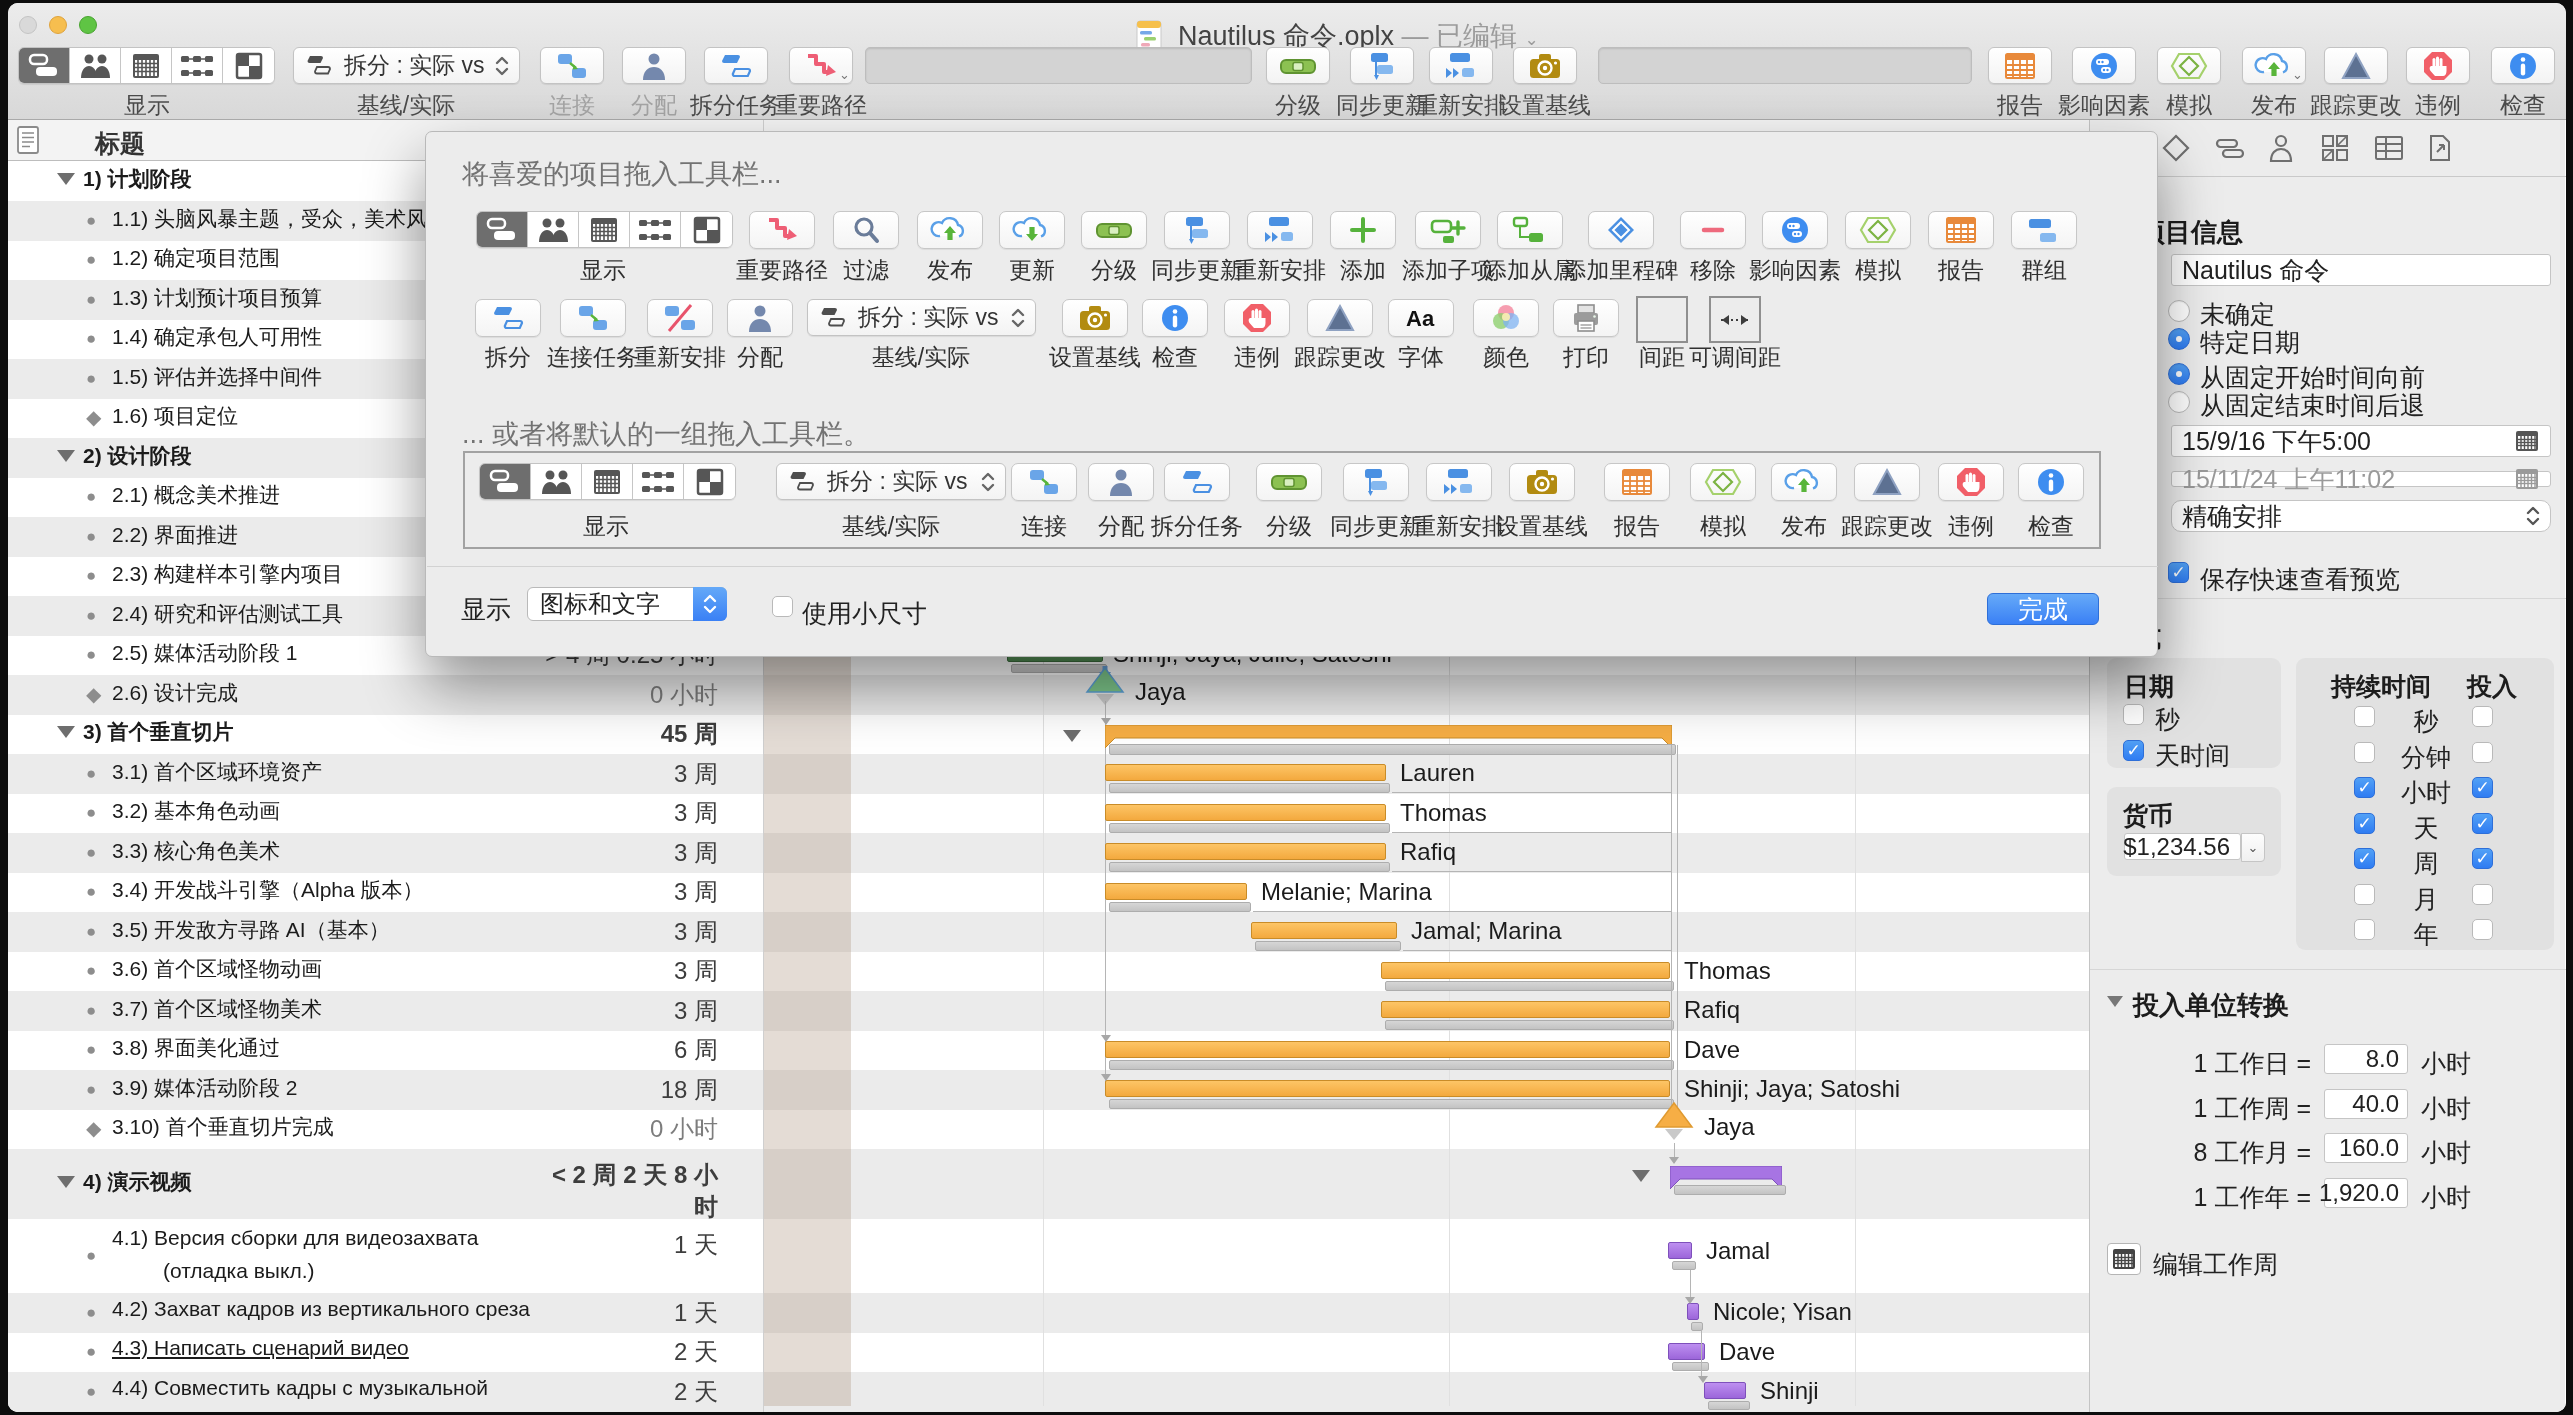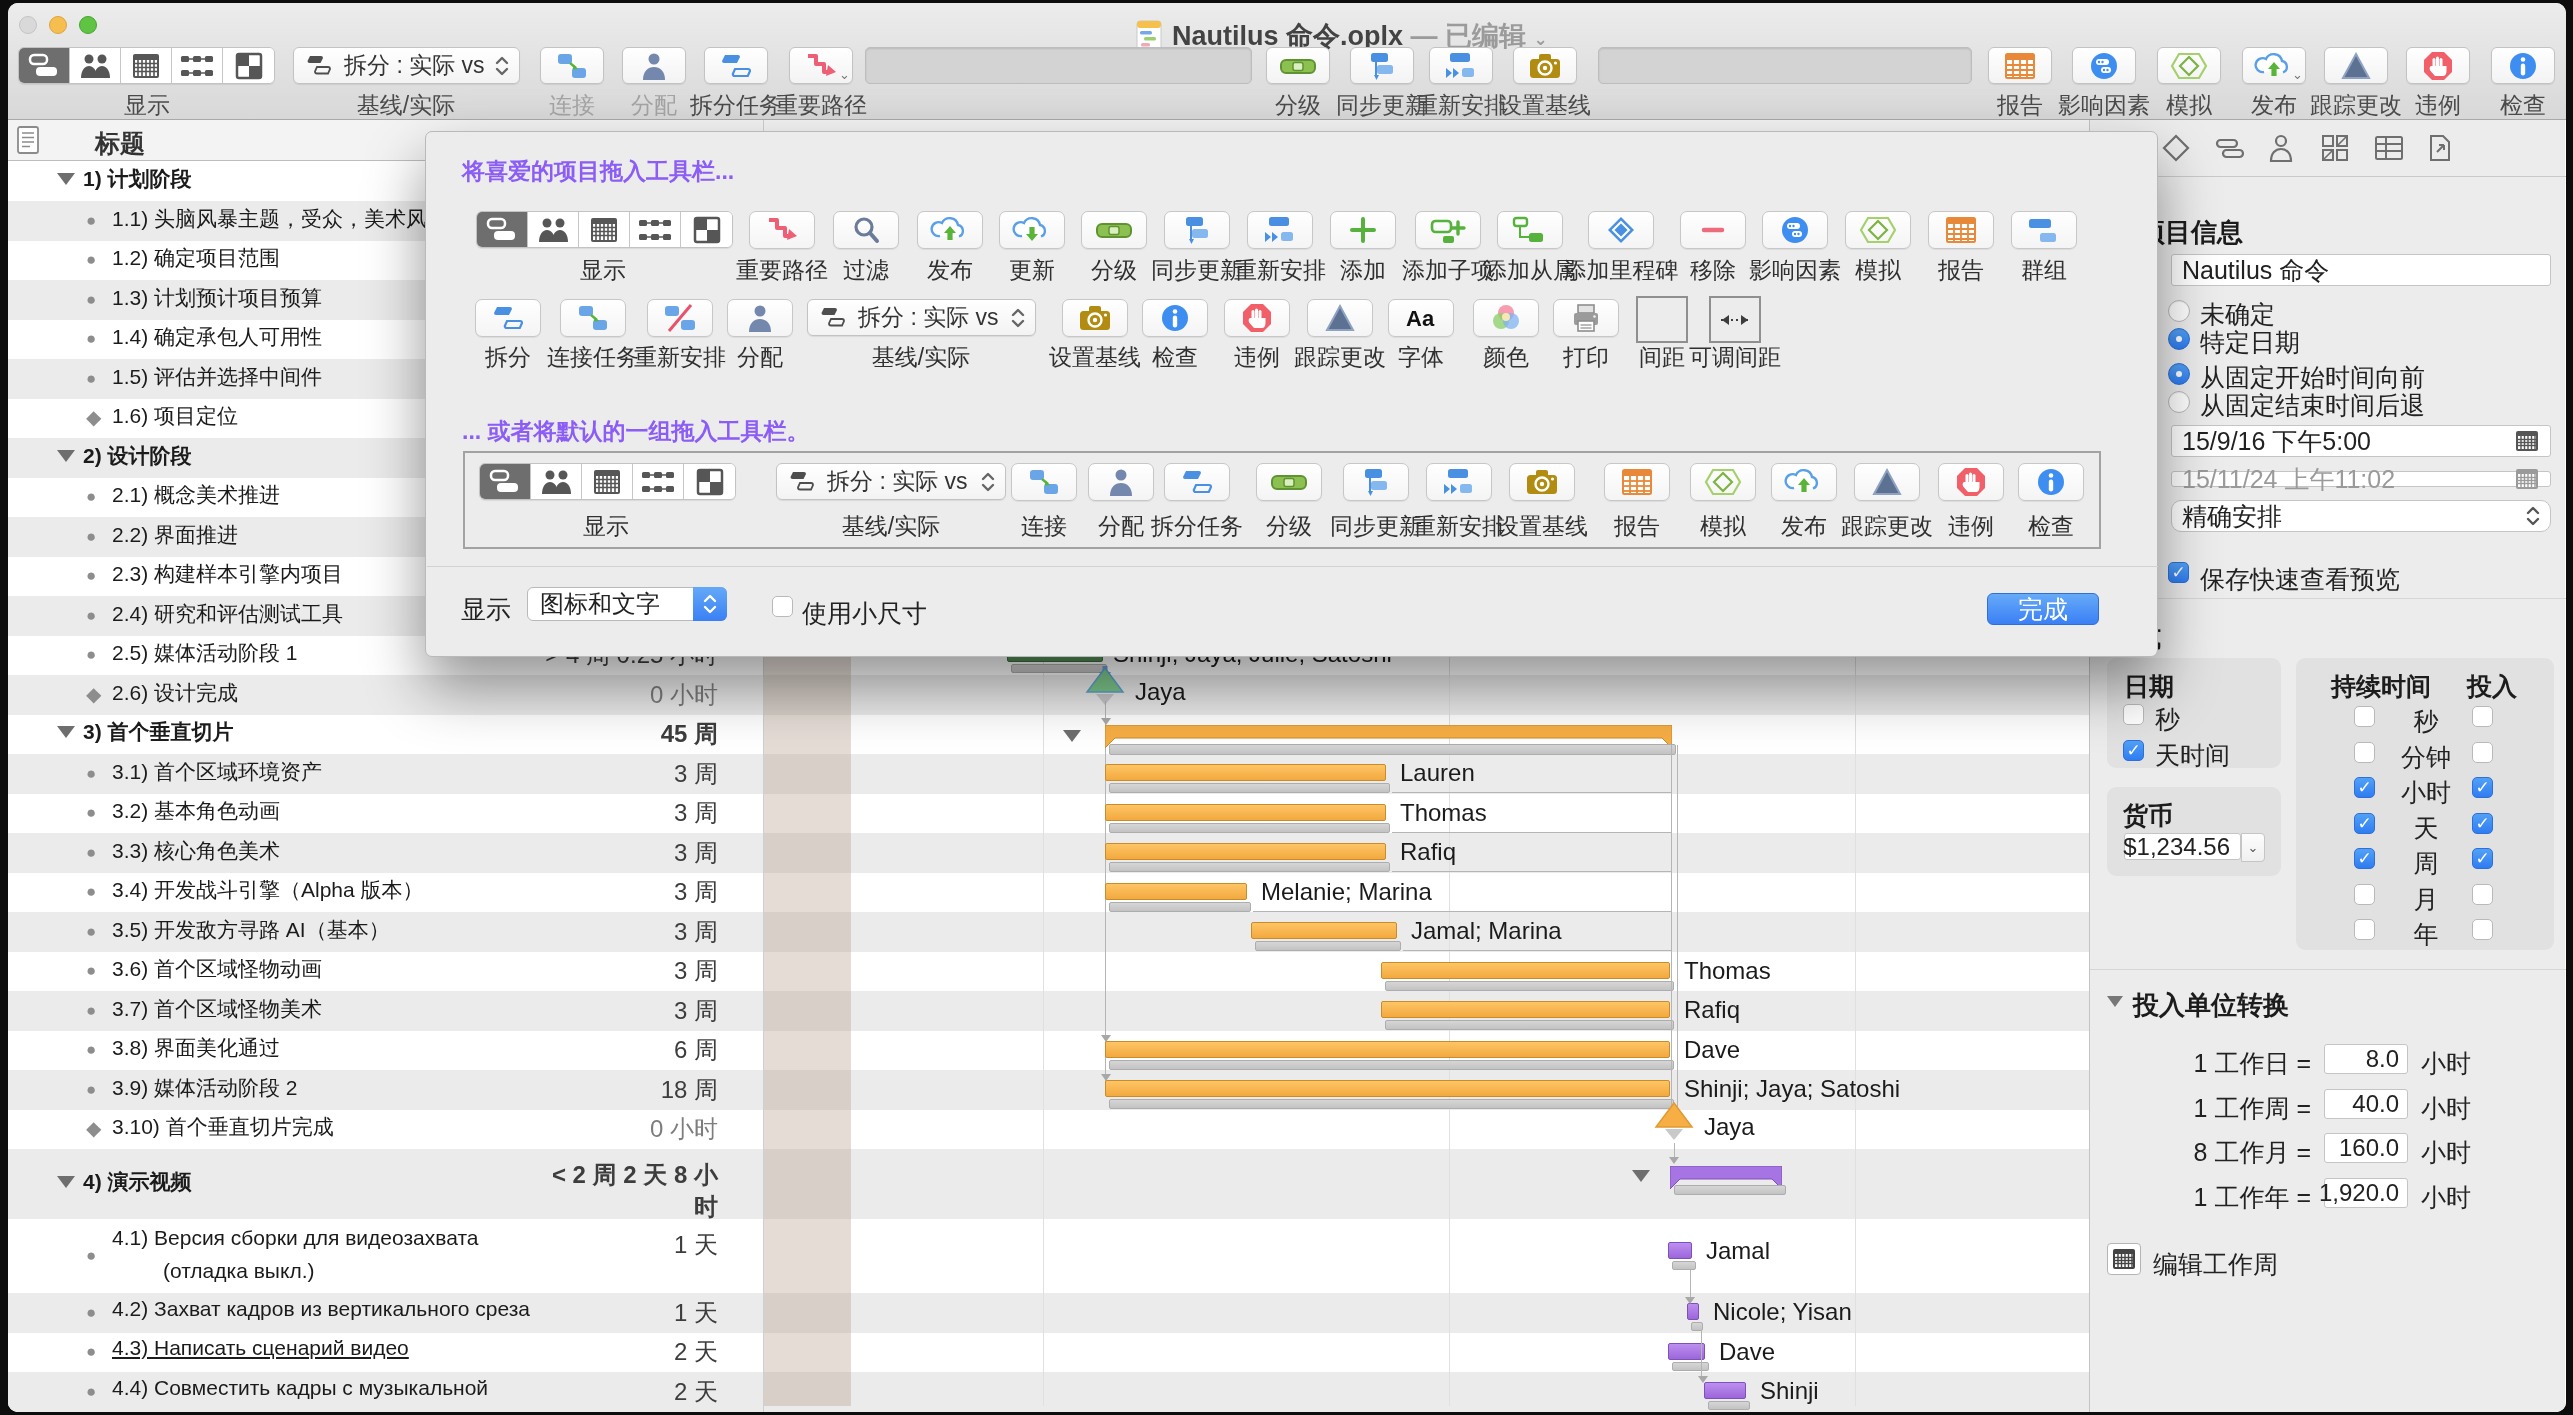--- a/index.html
+++ b/index.html
@@ -50,21 +50,21 @@
   .radio.on:after{content:"";position:absolute;left:7px;top:7px;width:6px;height:6px;border-radius:50%;background:#fff;}
   .ilabel{position:absolute;font-size:25px;color:#222;white-space:nowrap;}
   .cb{position:absolute;width:21px;height:21px;border-radius:5px;background:#fff;border:1px solid #b9b9b9;}
   .cb.on{background:linear-gradient(#52a1f6,#2f7cf2);border-color:#2e6fd8;color:#fff;font-size:17px;font-weight:bold;display:flex;align-items:center;justify-content:center;}
   .gbox{position:absolute;background:rgba(0,0,0,.045);border-radius:9px;}
   .hline{position:absolute;height:1px;background:#d6d6d6;}
   .efield{position:absolute;background:#fff;border:1px solid #c5c5c5;border-radius:3px;font-size:24px;color:#222;text-align:right;padding:0 8px;display:flex;align-items:center;justify-content:flex-end;}
   
   #sheet{position:absolute;left:425px;top:131px;width:1733px;height:526px;background:#ececec;border:1px solid #b9b9b9;border-radius:7px;box-shadow:0 30px 60px rgba(0,0,0,.42);}
   .shc{position:absolute;left:-425px;top:-131px;width:2573px;height:1415px;}
-  .sheethdr{position:absolute;font-size:23px;font-weight:bold;color:#8b5cf6;white-space:nowrap;}
+  .sheethdr{position:absolute;font-size:27px;font-weight:normal;color:#737373;white-space:nowrap;}
   .dbtn{position:absolute;height:38px;background:linear-gradient(#fff,#f4f4f4);border:1px solid #c7c7c7;border-radius:7px;box-shadow:0 1px 1px rgba(0,0,0,.07);display:flex;align-items:center;justify-content:center;transform:translateX(-50%);}
   .dlabel{position:absolute;font-size:23px;color:#303030;text-align:center;white-space:nowrap;transform:translateX(-50%);}
   .spacebox{position:absolute;width:52px;height:47px;border:2px solid #8f8f8f;background:transparent;}
   svg{display:block;}
 </style>
 </head>
 <body>
 
 <div id="screen">
   <div id="window">
@@ -460,21 +460,21 @@
               </svg>
             </div>
             <div class="ilabel" style="left: 2152px; top: 1248px;">编辑工作周</div>
           </div>
         </div>
     <div id="chrome">
       <div id="chromec" style="position:absolute;left:-8px;top:-3px;width:2573px;height:1415px;">
             <div class="light" style="left: 19px; top: 16px; background: rgb(217, 217, 217); border: 1px solid rgb(196, 196, 196);"></div>
             <div class="light" style="left: 49px; top: 16px; background: rgb(246, 190, 79); border: 1px solid rgb(223, 163, 60);"></div>
             <div class="light" style="left: 79px; top: 16px; background: rgb(95, 196, 68); border: 1px solid rgb(72, 164, 48);"></div>
-            <div style="position: absolute; top: 18px; left: 1136px; display: flex; align-items: center; gap: 10px; font-weight: bold;">
+            <div style="position: absolute; top: 18px; left: 1136px; display: flex; align-items: center; gap: 16px;">
               <span>
                 <svg width="26" height="32" viewBox="0 0 26 32">
                   <rect x="1" y="1" width="24" height="30" rx="3" fill="#fff" stroke="#c9c9c9"></rect>
                   <rect x="1" y="1" width="24" height="7" rx="3" fill="#f6c04c"></rect>
                   <rect x="4" y="11" width="12" height="3.5" rx="1.5" fill="#76a8e8"></rect>
                   <rect x="8" y="17" width="12" height="3.5" rx="1.5" fill="#9bd071"></rect>
                   <rect x="5" y="23" width="9" height="3.5" rx="1.5" fill="#f0a9b8"></rect>
                 </svg>
               </span>
               <span style="font-size:27px;color:#434343;">Nautilus 命令.oplx <span style="color:#9b9b9b;">— 已编辑 <span style="font-size:17px;">⌄</span></span></span>

